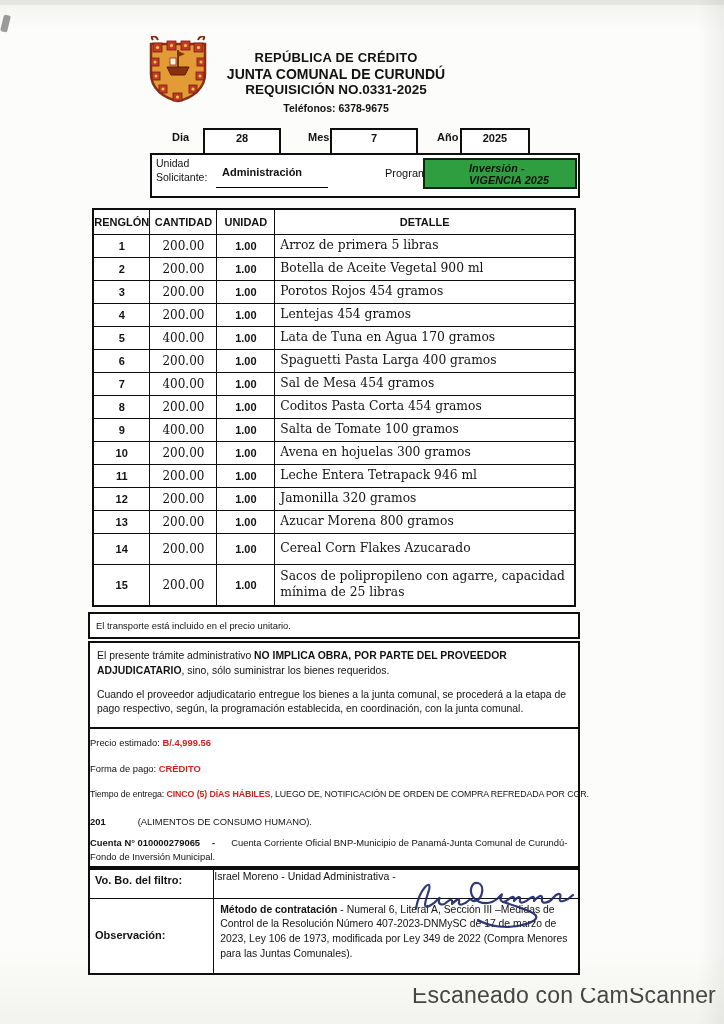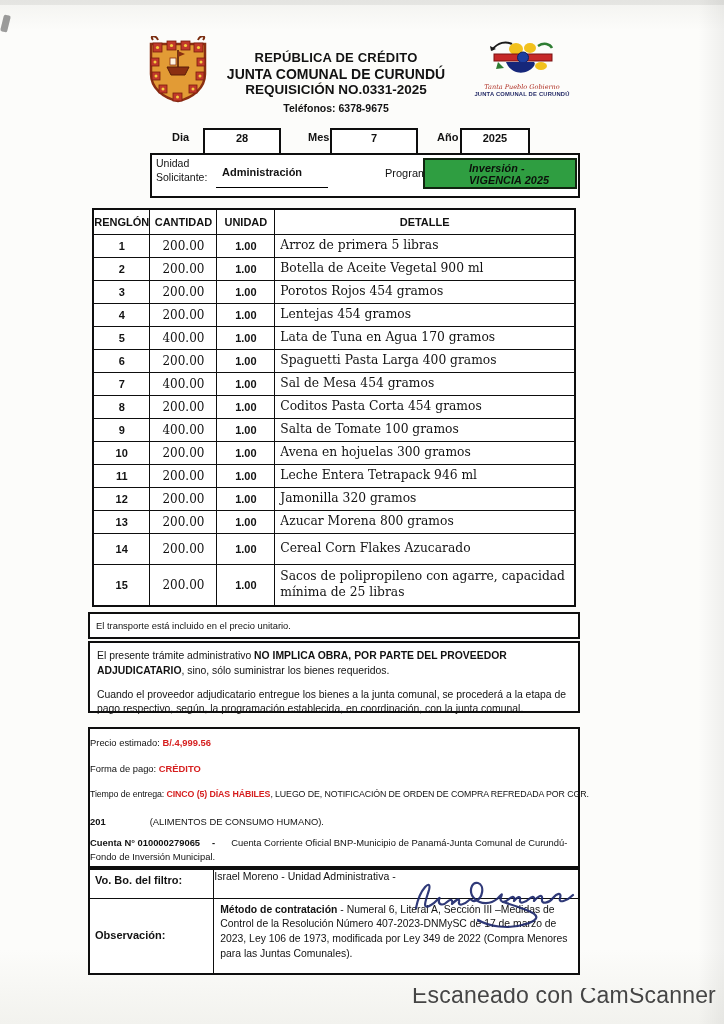--- a/index.html
+++ b/index.html
@@ -58,31 +58,31 @@
   table.req td.c2{font-size:11px;font-family:"Liberation Sans",sans-serif;font-weight:600;}
   table.req td.c3{font-size:12.3px;font-family:"DejaVu Serif",serif;padding:1px 4px 1px 5px;line-height:1.25;}
   table.req tbody tr{height:23px;}
   table.req tbody tr:nth-child(14){height:31px;}
   table.req tbody tr:nth-child(15){height:42px;}
 
   
   .bbox{border:2px solid var(--line);background:#fff;}
   .transport-box{left:88px;top:612px;width:492px;height:27px;}
   .transport-box p{margin:0;padding:6px 2px 0 6px;font-size:9.4px;}
-  .legal-box{left:88px;top:641px;width:492px;height:72px;padding:6px 7px;}
+  .legal-box{left:88px;top:641px;width:492px;height:88px;padding:6px 7px;}
   .legal-box p{margin:0 0 9px 0;font-size:10.4px;line-height:1.42;}
   .legal-box b{font-weight:800;}
   .terms-box{left:88px;top:727px;width:492px;height:141px;}
   .t-line{position:absolute;left:0;font-size:9.4px;white-space:nowrap;}
   .t-red{color:var(--red);font-weight:700;}
   .t-precio{top:8px;}
   .t-pago{top:34px;}
   .t-entrega{top:60px;font-size:8.8px;letter-spacing:-.1px;}
   .t-code{top:87px;font-weight:700;}
-  .t-code .desc{font-weight:400;margin-left:44px;}
+  .t-code .desc{font-weight:400;margin-left:32px;}
   .t-cuenta{top:107px;white-space:normal;width:478px;line-height:1.5;}
   .t-cuenta .sep{display:inline-block;margin:0 16px 0 12px;font-weight:700;}
   .t-cuenta b{font-weight:800;}
 
   
   table.sign{position:absolute;left:88px;top:868px;width:492px;border-collapse:collapse;
     border:2.5px solid var(--line);background:#fff;}
   table.sign td{border:1.6px solid var(--line);padding:0;vertical-align:top;}
   table.sign td.lbl{font-size:11px;font-weight:700;padding:4px 2px 0 5px;}
   table.sign tr.r1{height:22px;}
@@ -144,36 +144,20 @@
     <rect x="30" y="22" width="6" height="7" fill="#fdf3e0" stroke="#8a2f12" stroke-width="0.8"></rect>
   </svg>
 
   <div class="abs hdr">
     <div class="l1">REPÚBLICA DE CRÉDITO</div>
     <div class="l2">JUNTA COMUNAL DE CURUNDÚ</div>
     <div class="l3">REQUISICIÓN NO.0331-2025</div>
     <div class="tel">Teléfonos: 6378-9675</div>
   </div>
 
-  <div class="abs govlogo">
-    <svg width="72" height="38" viewBox="0 0 72 38">
-      <path d="M6 10 C12 2 20 1 26 4" fill="none" stroke="#1a1a1a" stroke-width="2"></path>
-      <path d="M4 6 l6 3 l-5 2 Z" fill="#1a1a1a"></path>
-      <ellipse cx="30" cy="9" rx="7" ry="6" fill="#f2c11d"></ellipse>
-      <ellipse cx="44" cy="8" rx="6" ry="5" fill="#f2c11d"></ellipse>
-      <path d="M52 6 C58 2 64 4 66 8" fill="none" stroke="#2e7d32" stroke-width="2.5"></path>
-      <rect x="8" y="14" width="58" height="7" fill="#c62828" stroke="#7a1212" stroke-width="1"></rect>
-      <circle cx="37" cy="17.5" r="5.5" fill="#1e3fa0" stroke="#0d205e" stroke-width="1"></circle>
-      <path d="M20 22 C24 32 34 35 42 31 C48 28 50 24 48 22 Z" fill="#16277a"></path>
-      <ellipse cx="55" cy="26" rx="6" ry="4" fill="#f2c11d"></ellipse>
-      <path d="M12 22 l6 6 l-8 1 Z" fill="#2e7d32"></path>
-    </svg>
-    <div class="cap1">Tanta Pueblo Gobierno</div>
-    <div class="cap2">JUNTA COMUNAL DE CURUNDÚ</div>
-  </div>
 
   <div class="abs dlabel" style="left:172px;">Dia</div>
   <div class="abs dbox" style="left:203px;width:78px;">28</div>
   <div class="abs dlabel" style="left:308px;">Mes</div>
   <div class="abs dbox" style="left:330px;width:88px;">7</div>
   <div class="abs dlabel" style="left:437px;">Año</div>
   <div class="abs dbox" style="left:460px;width:70px;">2025</div>
 
   <div class="abs unit-box"></div>
   <div class="abs unit-label">

